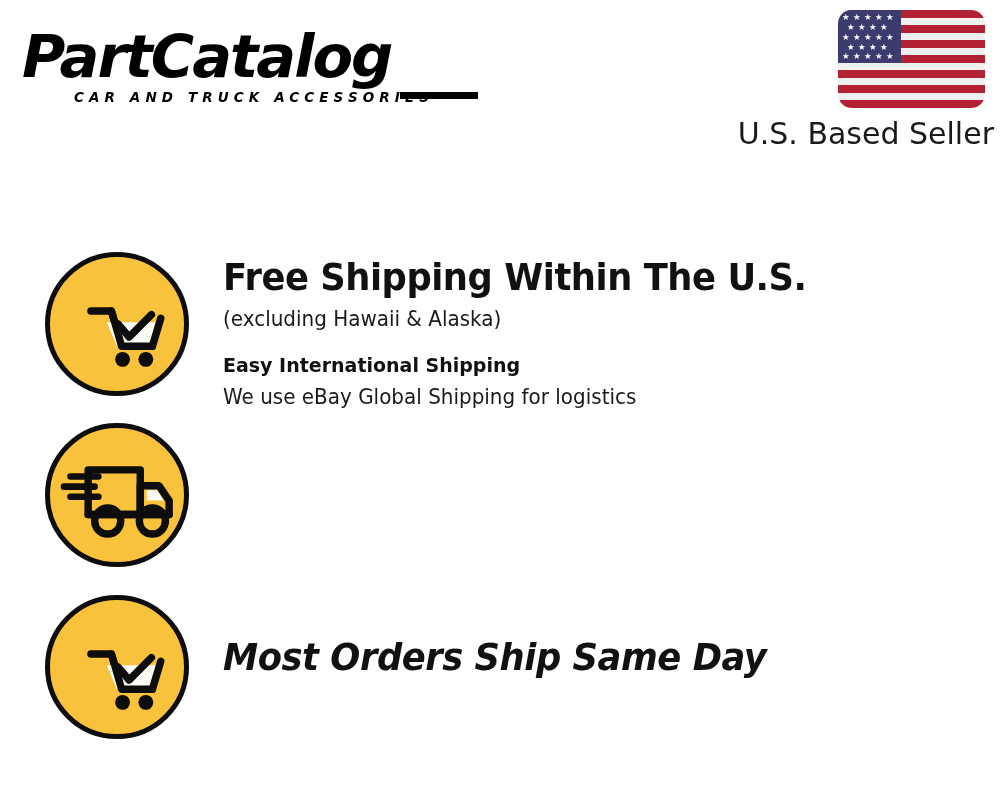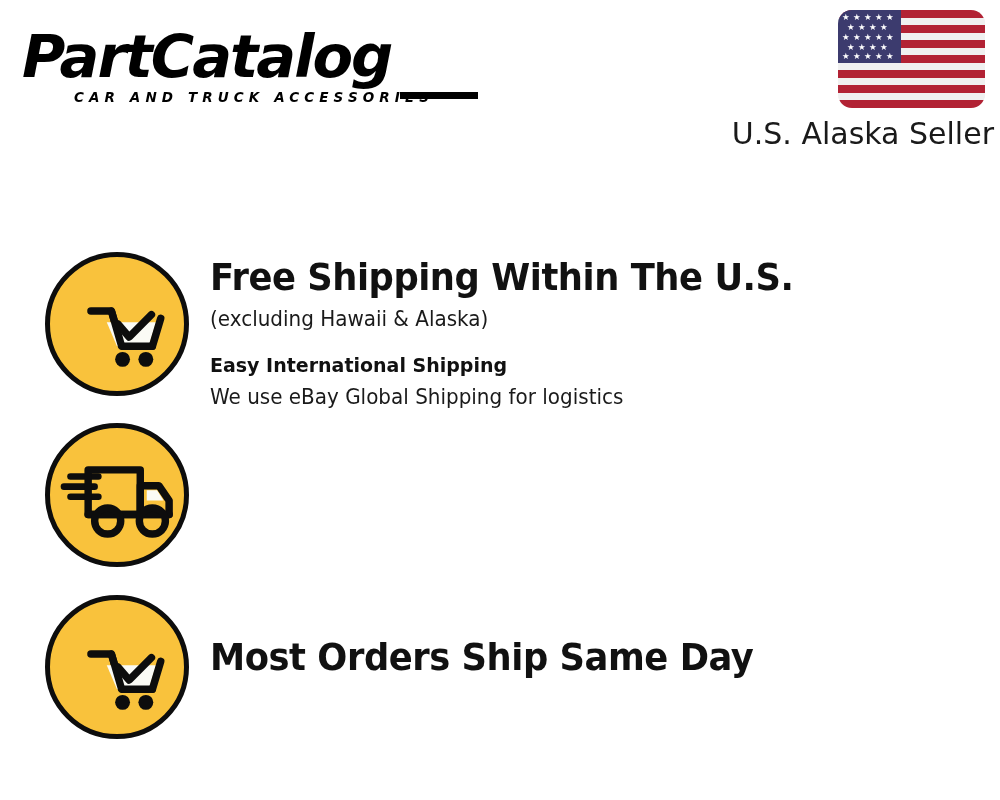--- a/index.html
+++ b/index.html
@@ -136,21 +136,21 @@
 
   .benefit-icon svg {
     position: absolute;
     left: 0; top: 0;
     width: 100%;
     height: 100%;
   }
 
   .benefit-text {
     position: absolute;
-    left: 210px;
+    left: 223px;
     width: 740px;
   }
 
   .benefit-headline {
     font-family: "DejaVu Sans", sans-serif;
     font-weight: bold;
     font-size: 38px;
     line-height: 46px;
     letter-spacing: -0.5px;
     color: #111111;
@@ -178,21 +178,21 @@
     transform: scaleX(0.95);
     transform-origin: left center;
   }
 
   #free-shipping-text { top: 8px; }
   #free-shipping-headline { margin-bottom: 4px; }
   #free-shipping-exclusion { margin-bottom: 16px; }
   #intl-shipping-heading { margin-bottom: 2px; }
 
   #returns-text { top: 44px; }
-  #same-day-text { top: 44px; }
+  #same-day-text { top: 44px; font-style: italic; }
 </style>
 </head>
 <body>
 
 <div id="header">
 
   <div id="brand-logo">
     <div id="brand-wordmark">PartCatalog</div>
     <div id="brand-tagline">CAR AND TRUCK ACCESSORIES</div>
   </div>
@@ -237,21 +237,21 @@
       <span class="star" style="left:42px; top:33px">★</span>
 
       <span class="star" style="left:4px;  top:42px">★</span>
       <span class="star" style="left:15px; top:42px">★</span>
       <span class="star" style="left:26px; top:42px">★</span>
       <span class="star" style="left:37px; top:42px">★</span>
       <span class="star" style="left:48px; top:42px">★</span>
     </div>
   </div>
 
-  <div id="us-seller-label">U.S. Alaska Seller</div>
+  <div id="us-seller-label">U.S. Based Seller</div>
 </div>
 
 <div class="benefit-row" id="row-free-shipping">
 
   <div class="benefit-icon">
     <svg viewBox="0 0 144 144" xmlns="http://www.w3.org/2000/svg">
       <path d="M44 58 L66 58 L77 96 L110 96" fill="none" stroke="#0d0d0d" stroke-width="8" stroke-linecap="round" stroke-linejoin="round"></path>
       <path d="M61 70 L114 70 L106 96 L72 96 Z" fill="#FBFBF5"></path>
       <path d="M66 58 L77 96 L110 96 L119 66" fill="none" stroke="#0d0d0d" stroke-width="8" stroke-linecap="round" stroke-linejoin="round"></path>
       <path d="M73 72 L85 86 L109 62" fill="none" stroke="#0d0d0d" stroke-width="8" stroke-linecap="round" stroke-linejoin="round"></path>

